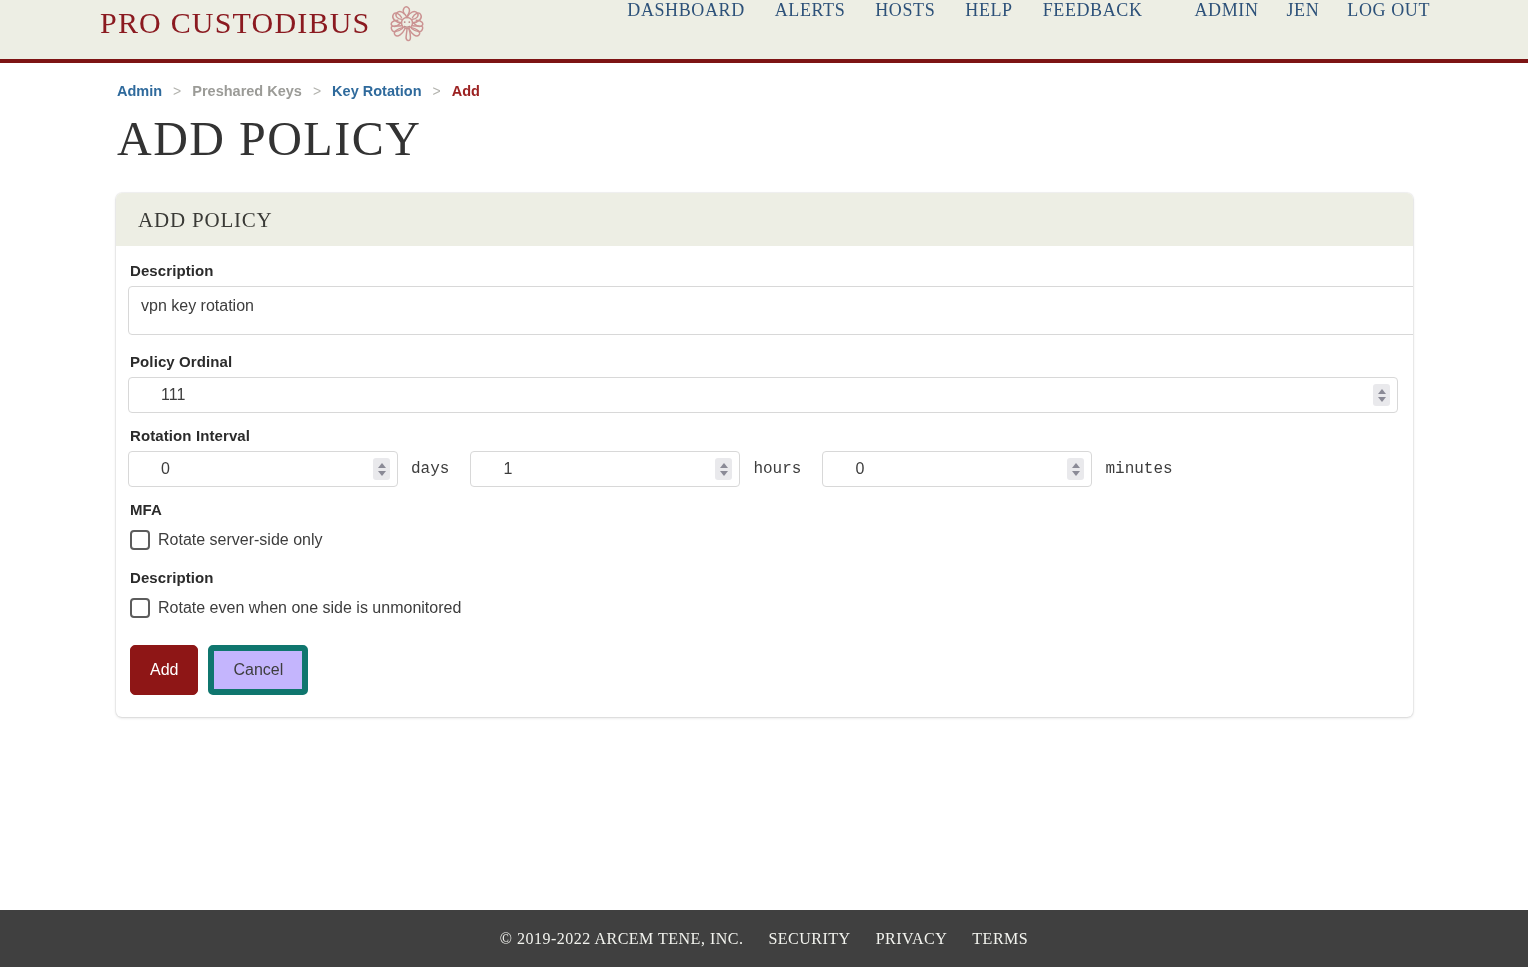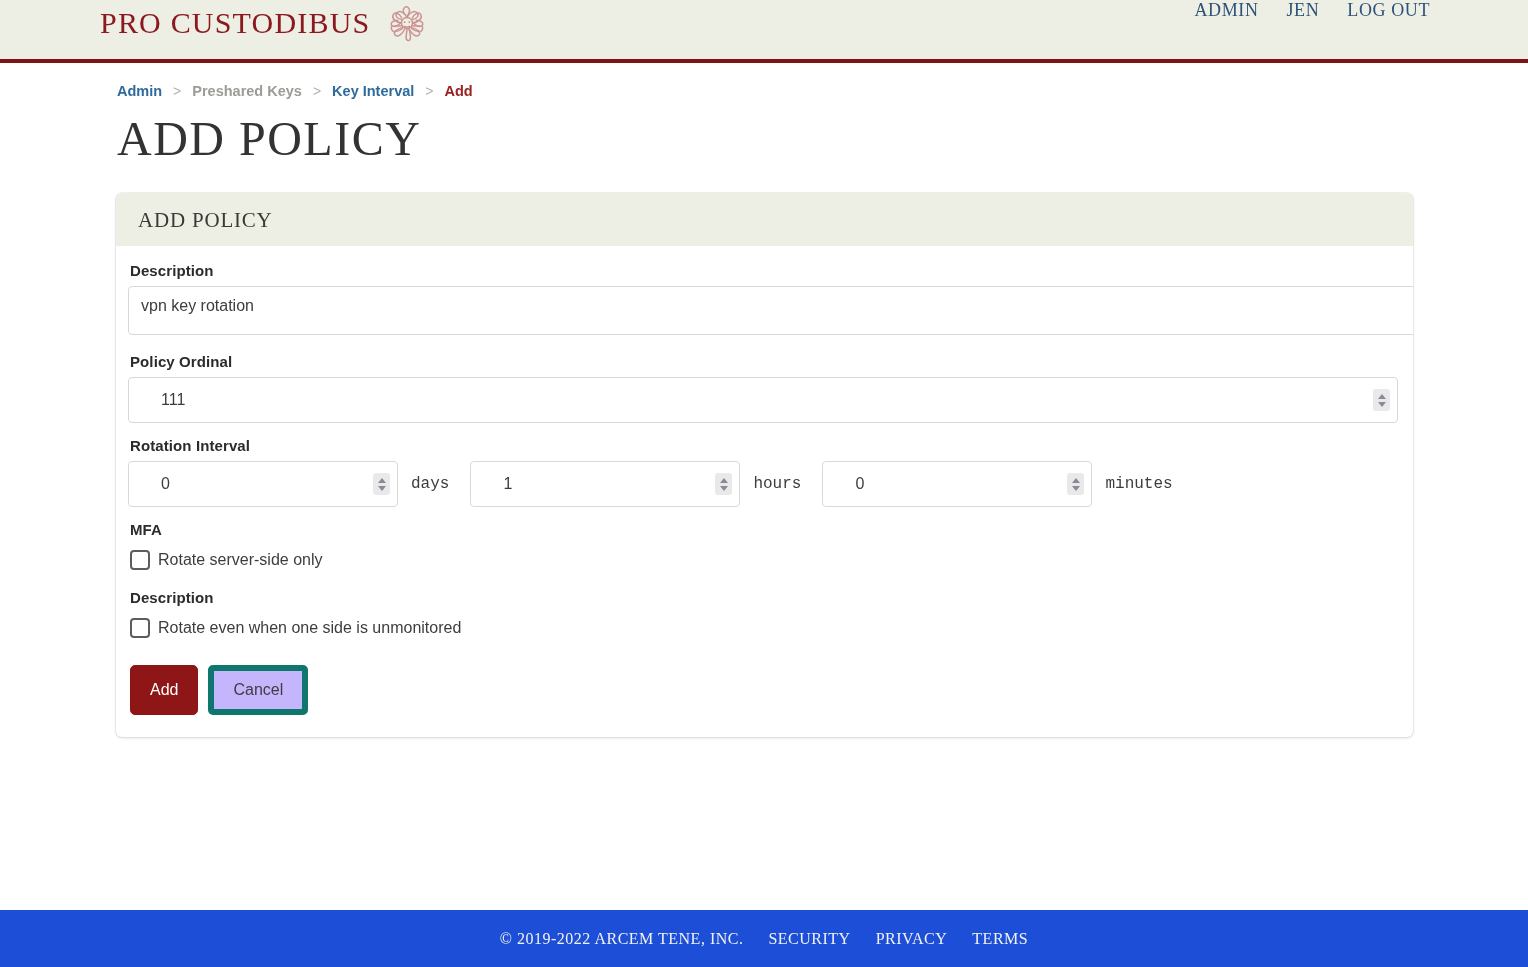--- a/index.html
+++ b/index.html
@@ -129,21 +129,21 @@
     height: 49px;
     line-height: 1.3;
     resize: both;
     overflow: hidden;
     margin-bottom: 18px;
   }
   .num-wrap { position: relative; display: inline-block; }
   .num-wrap input.ctl {
     width: 100%;
     padding-right: 38px;
-    height: 46px;
+    height: 36px;
     padding-top: 7px;
     padding-bottom: 7px;
     padding-left: 32px;
   }
   .spin {
     position: absolute;
     right: 8px;
     top: 50%;
     transform: translateY(-50%);
     width: 17px;
@@ -219,21 +219,21 @@
     color: #3d3d3d;
     border: 6px solid #0f766e;
   }
 
   
   .footer {
     position: absolute;
     left: 0; bottom: 0;
     width: 1528px;
     height: 57px;
-    background: #1d4ed8;
+    background: #404040;
     display: flex;
     align-items: center;
     justify-content: center;
     gap: 25px;
   }
   .footer-text, .footer-link {
     font-family: "Liberation Serif", serif;
     font-size: 16px;
     letter-spacing: .5px;
     color: #f2f3ee;
@@ -268,34 +268,41 @@
         <g fill="#b97f7f">
           <circle cx="45" cy="48" r="2"></circle>
           <circle cx="55" cy="48" r="2"></circle>
         </g>
         <path d="M44 57 Q50 61 56 57" fill="none" stroke="#b97f7f" stroke-width="2.4" stroke-linecap="round"></path>
       </svg>
     </span>
   </a>
 
   <nav class="nav">
+    <div class="nav-group primary">
+      <a class="nav-link" href="#">DASHBOARD</a>
+      <a class="nav-link" href="#">ALERTS</a>
+      <a class="nav-link" href="#">HOSTS</a>
+      <a class="nav-link" href="#">HELP</a>
+      <a class="nav-link" href="#">FEEDBACK</a>
+    </div>
     <div class="nav-group secondary">
       <a class="nav-link" href="#">ADMIN</a>
       <a class="nav-link" href="#">JEN</a>
       <a class="nav-link" href="#">LOG OUT</a>
     </div>
   </nav>
 </div>
 
 <div class="breadcrumb">
   <a class="crumb link" href="#">Admin</a>
   <span class="crumb-sep">&gt;</span>
   <span class="crumb muted">Preshared Keys</span>
   <span class="crumb-sep">&gt;</span>
-  <a class="crumb link" href="#">Key Interval</a>
+  <a class="crumb link" href="#">Key Rotation</a>
   <span class="crumb-sep">&gt;</span>
   <span class="crumb current">Add</span>
 </div>
 
 <h1 class="page-title">ADD POLICY</h1>
 
 <div class="card">
   <div class="card-header">ADD POLICY</div>
 
   <div class="card-body">

